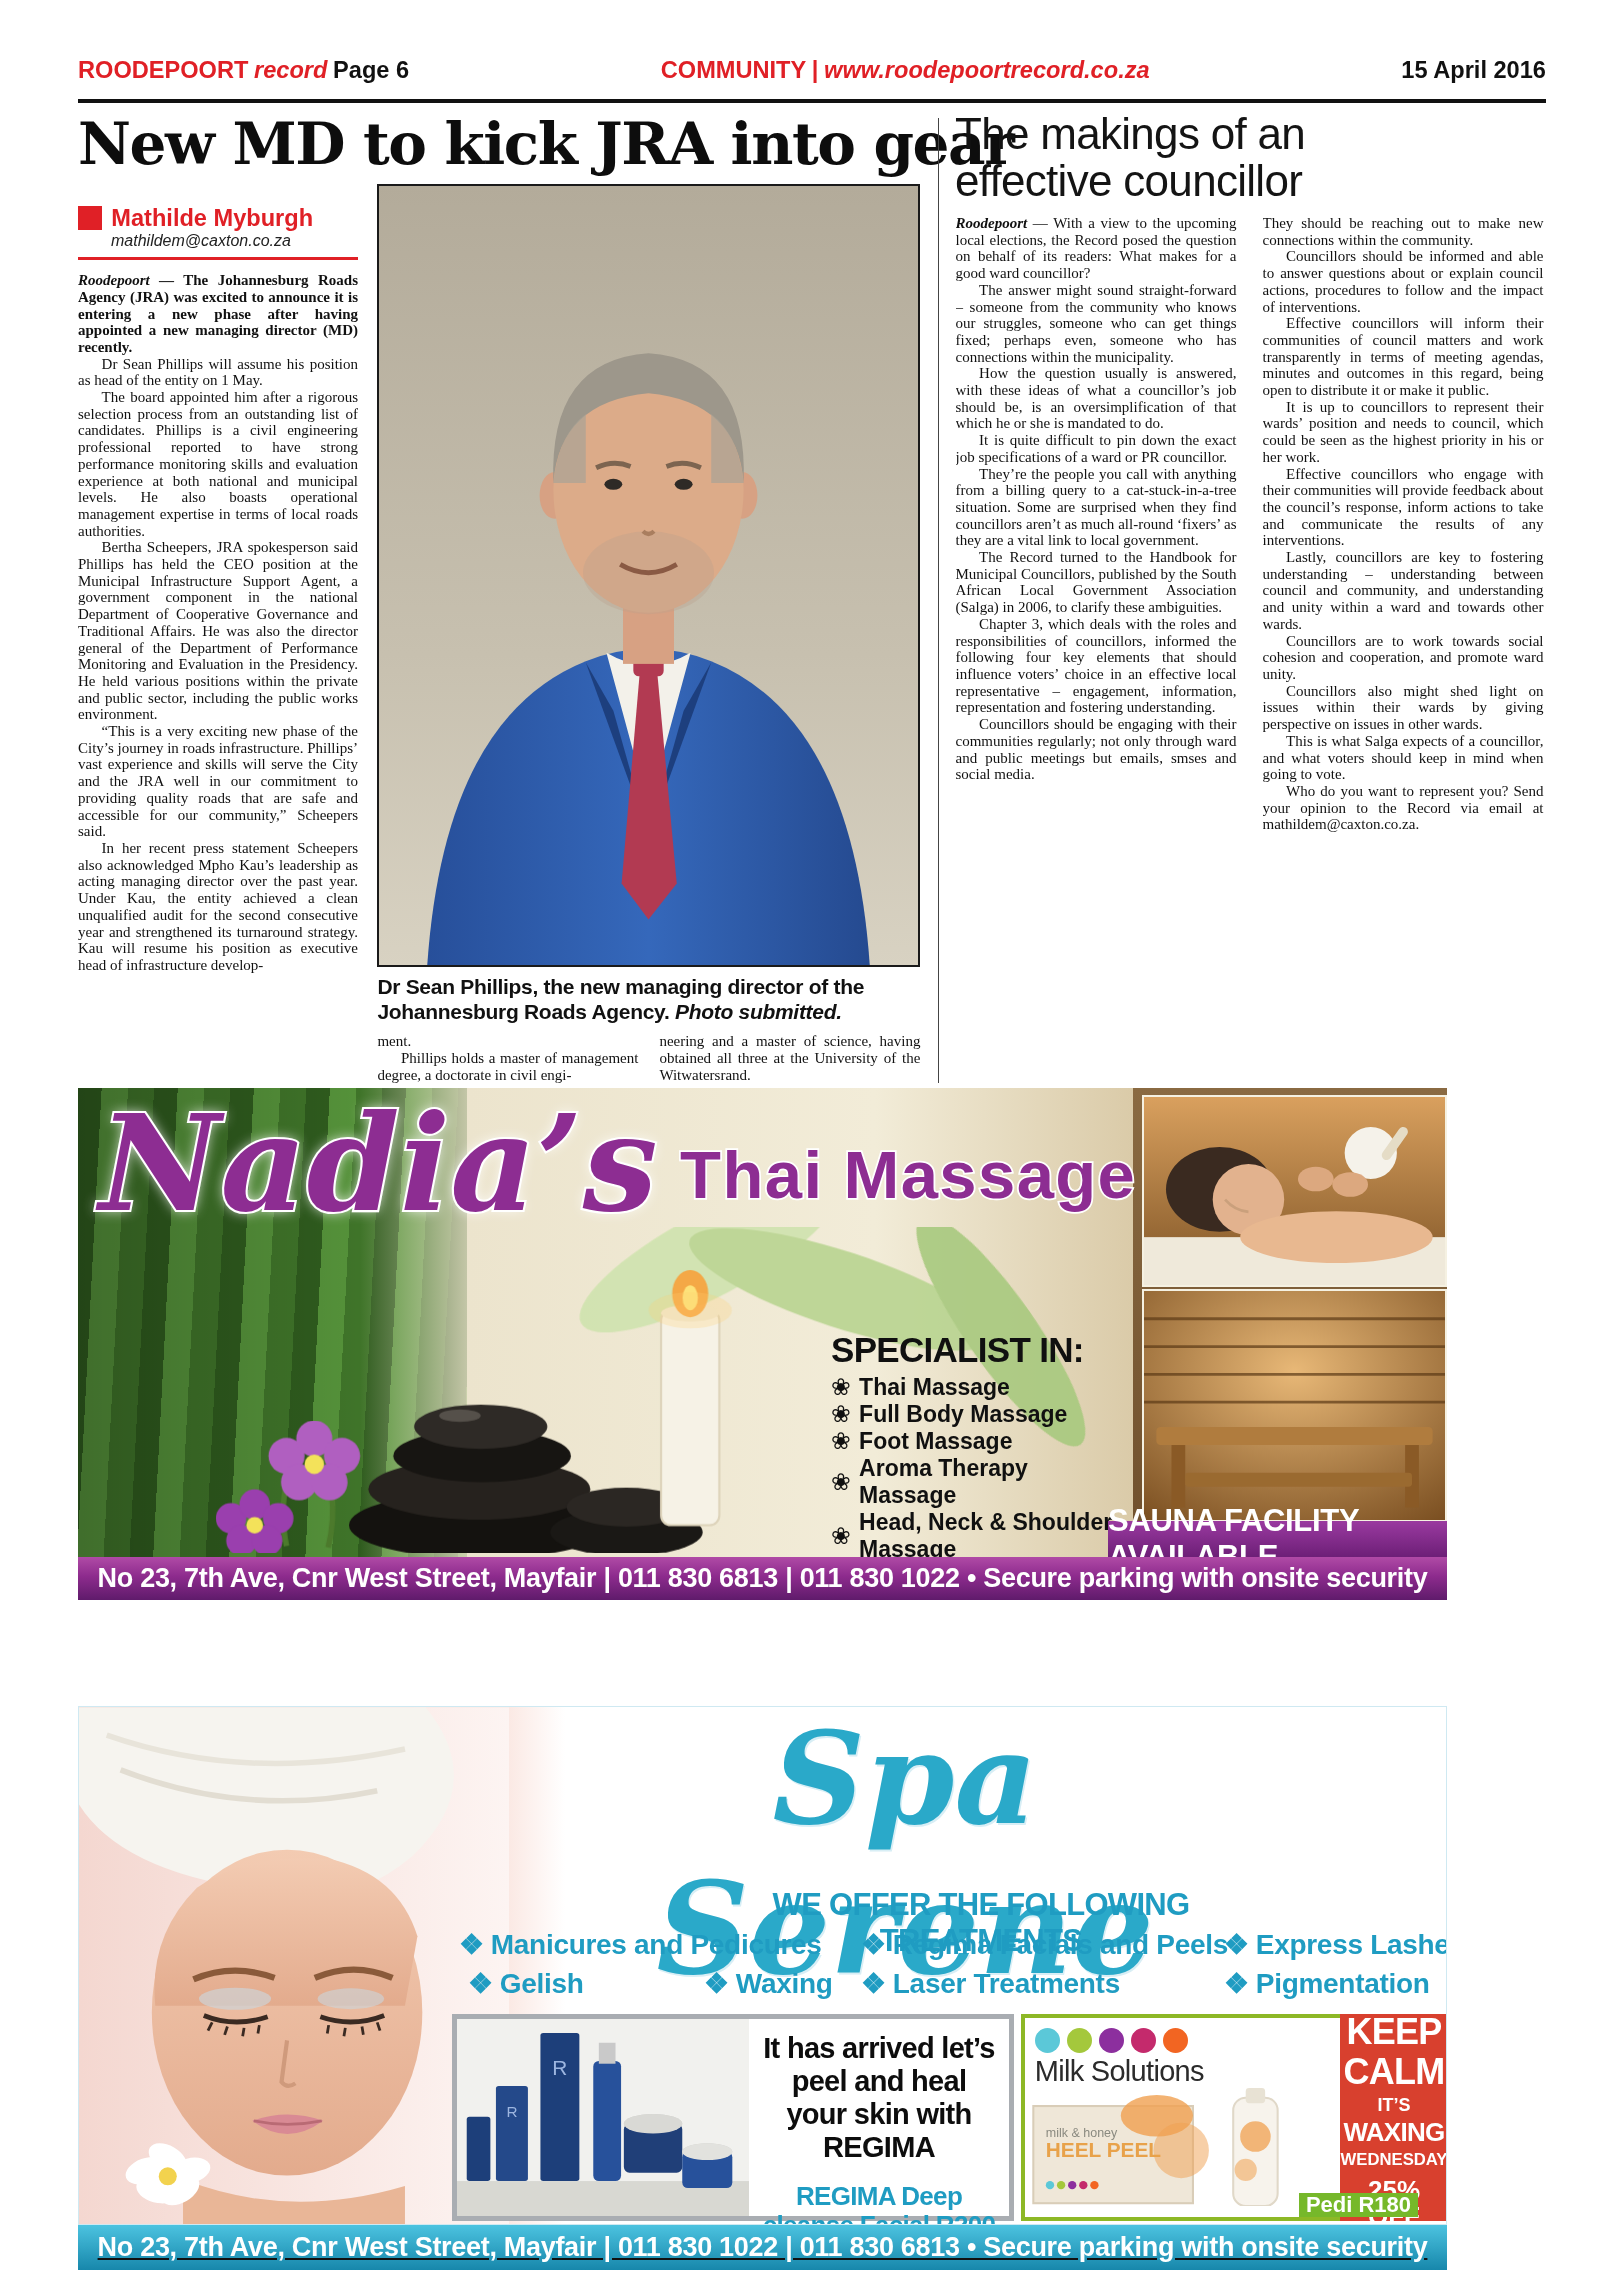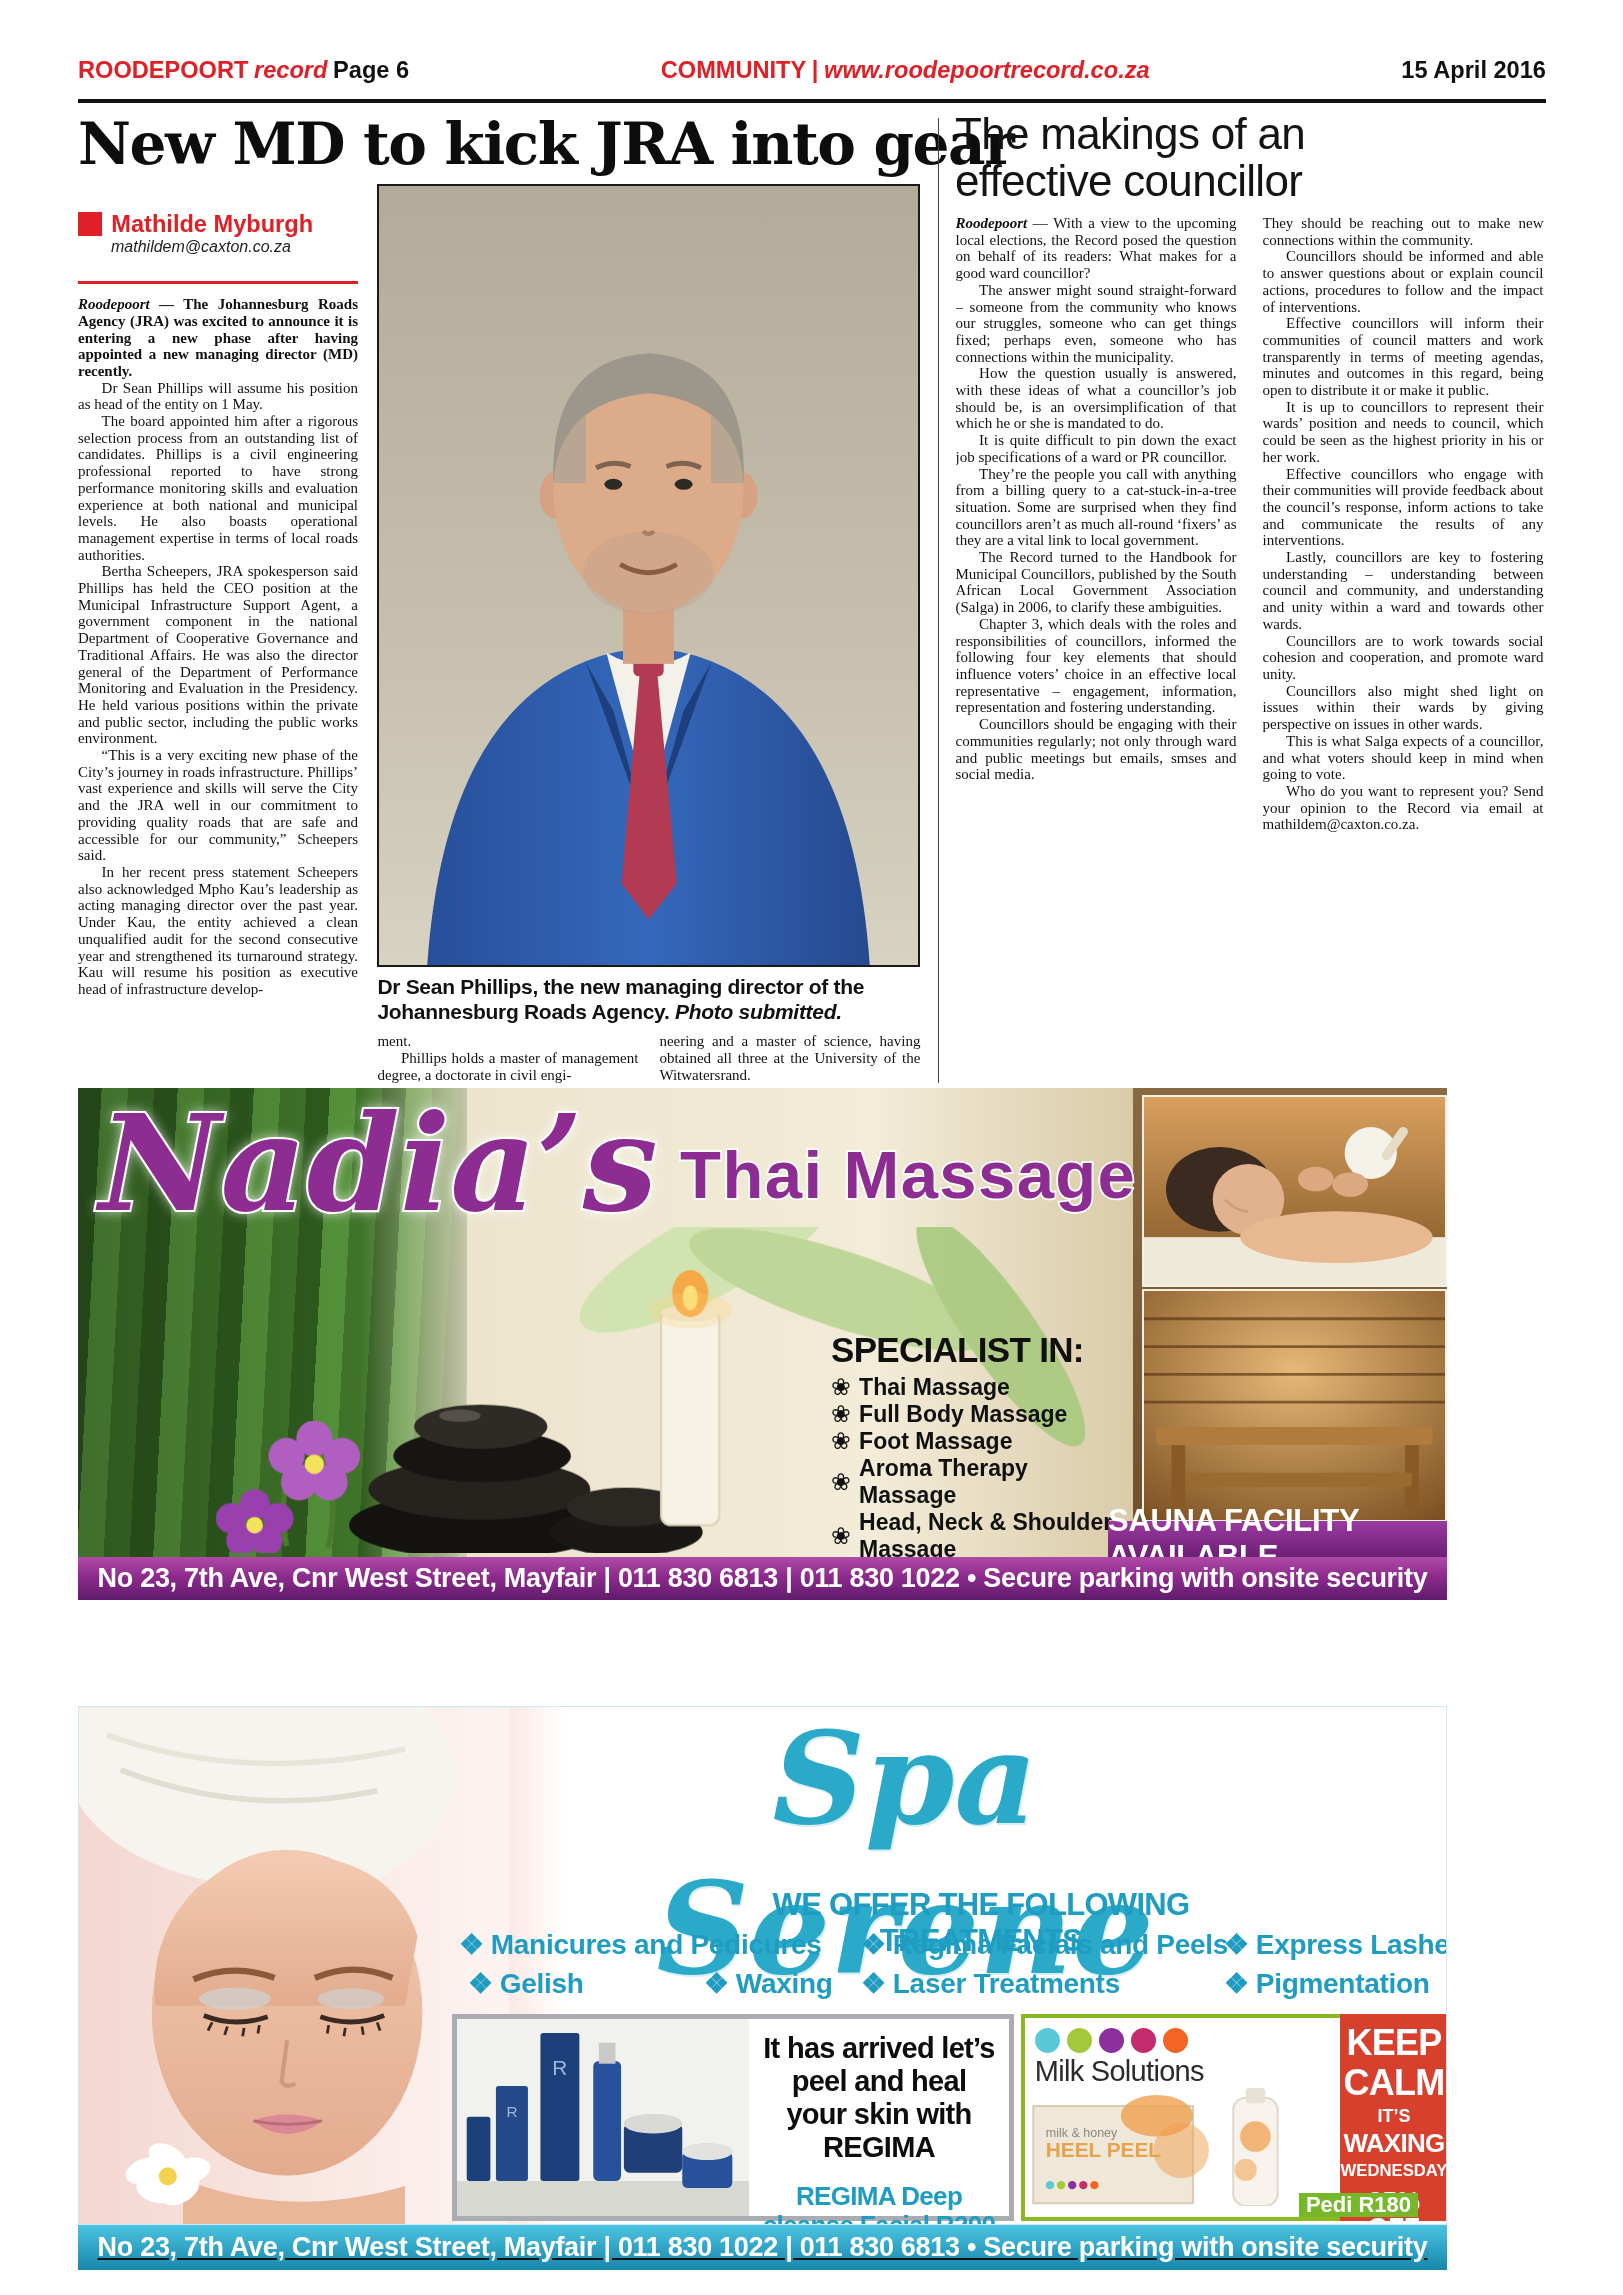--- a/index.html
+++ b/index.html
@@ -11,21 +11,21 @@
   .mast-left span,.mast-center span{margin-right:5.6px;}
   .red{color:#e02026;}
   .ital{font-style:italic;}
   .mast-rule{position:absolute;top:99px;left:78px;right:78px;height:4.2px;background:#111;}
   
   .article-left{position:absolute;top:110px;left:78px;width:855px;}
   .headline{font-family:"DejaVu Serif",serif;font-weight:bold;font-size:58px;line-height:68px;
             letter-spacing:-1.4px;margin:0 0 5.6px 0;color:#0d0d0d;white-space:nowrap;}
   .al-body{display:flex;}
   .al-col1{width:280px;margin-right:19.4px;}
-  .byline{margin-top:27px;border-bottom:3.5px solid #e02026;padding-bottom:25px;margin-bottom:12.5px;}
+  .byline{margin-top:21px;border-bottom:3.5px solid #e02026;padding-bottom:7px;margin-bottom:12.5px;}
   .byline-row{display:flex;align-items:center;}
   .byline-sq{width:23.6px;height:23.6px;background:#e02026;margin-right:9.7px;}
   .byline-name{color:#e02026;font-weight:bold;font-size:23.6px;}
   .byline-mail{font-style:italic;font-size:16px;color:#222;margin-left:33px;}
   .serif p{margin:0;font-family:"Liberation Serif","DejaVu Serif",serif;font-size:15px;
            line-height:16.7px;text-align:justify;text-indent:23.6px;}
   .serif p.noind{text-indent:0;}
   .lead-par{font-weight:bold;}
   .dl{font-weight:bold;font-style:italic;}
   .photo-area{width:543px;}
@@ -94,21 +94,21 @@
   .regima-offer{margin-top:18px;font-size:26px;font-weight:bold;color:#1f9cc2;line-height:29px;letter-spacing:-0.7px;}
   .box-milk{position:absolute;left:942px;top:307px;width:333px;height:207px;background:#fff;
     border:4.2px solid #8db826;box-sizing:border-box;overflow:hidden;}
   .milk-dots{margin:9.7px 0 0 9.7px;display:flex;gap:7px;}
   .milk-dots span{width:25px;height:25px;border-radius:50%;display:inline-block;}
   .d1{background:#5bc8d8;} .d2{background:#a4c83c;} .d3{background:#8c2f9e;} .d4{background:#c42a6c;} .d5{background:#f26522;}
   .milk-brand{font-size:29px;color:#2b2b2b;margin:2.8px 0 0 9.7px;letter-spacing:-0.7px;}
   .pedi-badge{position:absolute;left:1180px;top:486px;width:119px;height:24px;background:#76b82a;
     color:#fff;font-weight:bold;font-size:22px;display:flex;align-items:center;justify-content:center;z-index:5;margin-left:40px;}
   .box-keepcalm{position:absolute;left:1261px;top:307px;width:108px;height:207px;background:#d8402e;
-    color:#fff;text-align:center;box-sizing:border-box;padding-top:11px;line-height:1;}
+    color:#fff;text-align:center;box-sizing:border-box;line-height:1;}
   .kc1,.kc2{font-size:36px;font-weight:bold;letter-spacing:-0.7px;}
   .kc2{margin-top:4.2px;}
   .kc3{font-size:18px;font-weight:bold;margin-top:5.6px;}
   .kc4{font-size:26px;font-weight:bold;margin-top:5.6px;letter-spacing:-0.7px;}
   .kc5{font-size:16.7px;font-weight:bold;margin-top:7px;}
   .kc6{font-size:26px;font-weight:bold;margin-top:8.3px;}
   .spa-bar{width:100%;height:45px;background:linear-gradient(180deg,#4cc3e0,#1787ab);
     color:#fff;font-weight:bold;font-size:27px;display:flex;align-items:center;justify-content:center;letter-spacing:-0.3px;}
 </style>
 </head>

